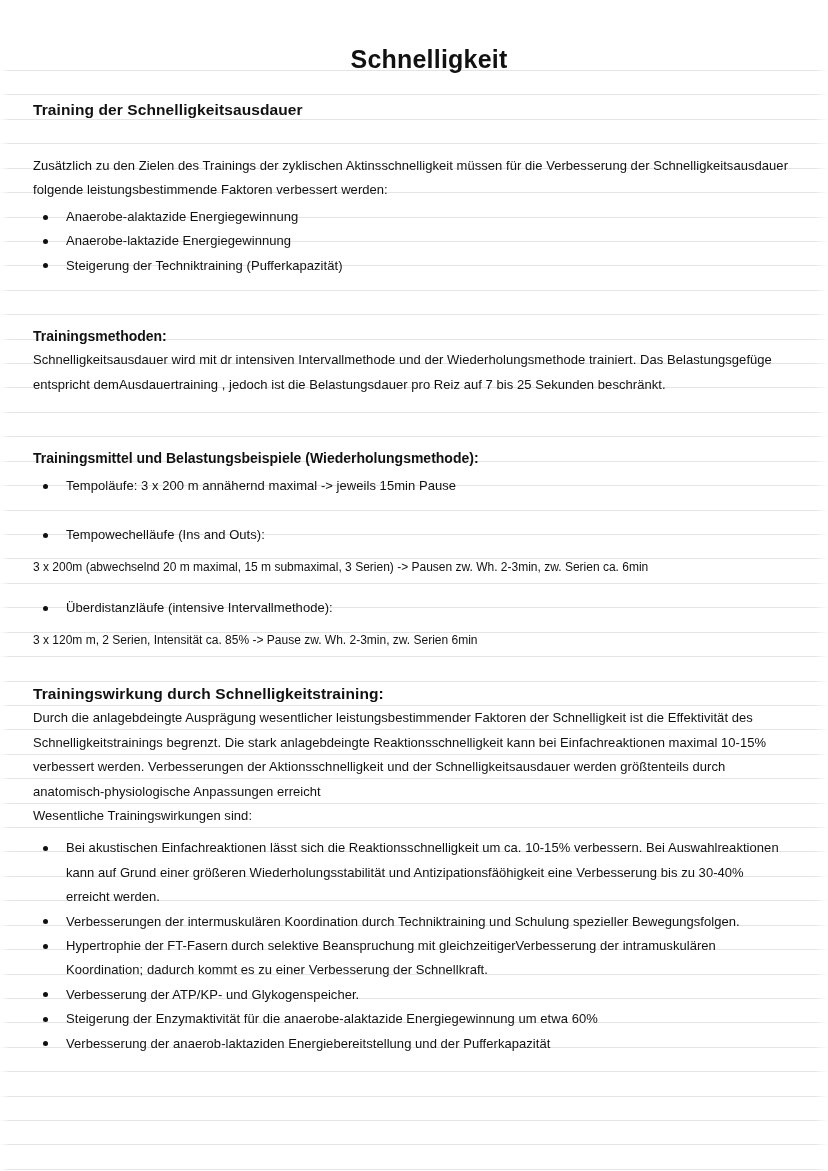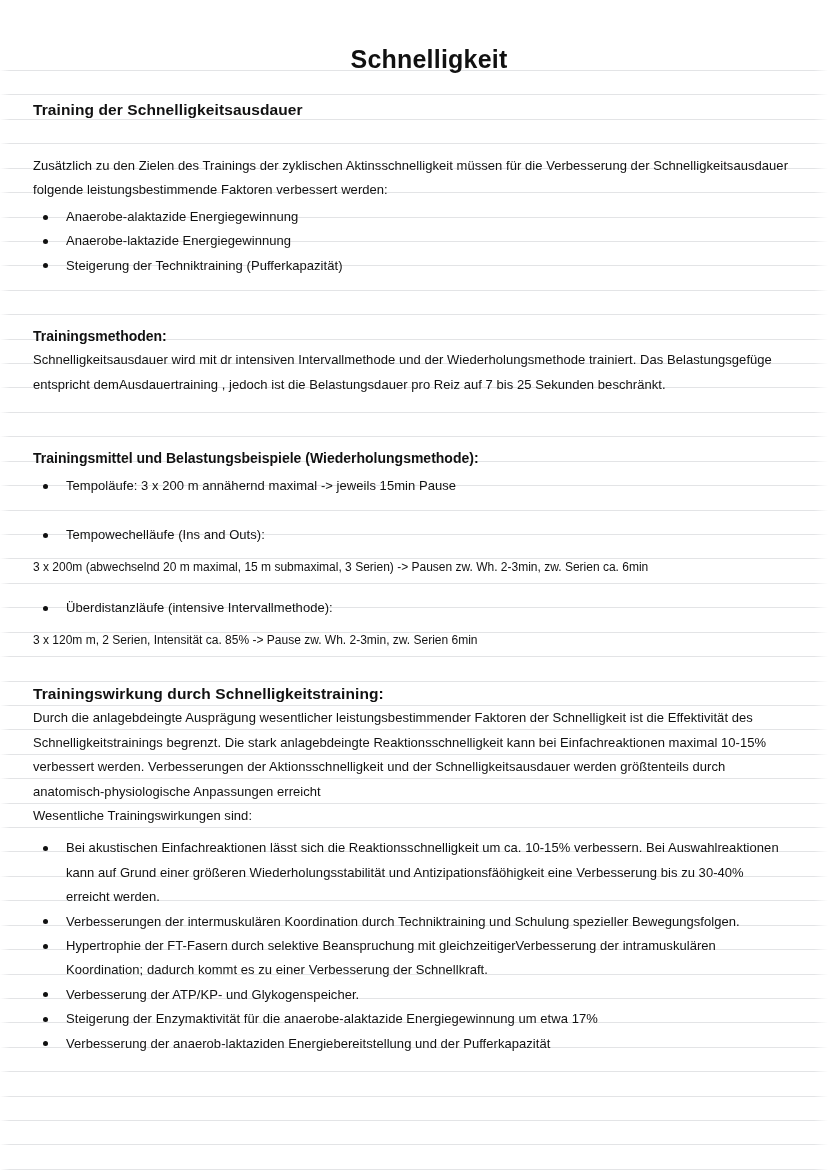--- a/index.html
+++ b/index.html
@@ -266,21 +266,21 @@
         <li>
           <span class="dot"></span>
           <span>Hypertrophie der FT-Fasern durch selektive Beanspruchung mit gleichzeitigerVerbesserung der intramuskulären Koordination; dadurch kommt es zu einer Verbesserung der Schnellkraft.</span>
         </li>
         <li>
           <span class="dot"></span>
           <span>Verbesserung der ATP/KP- und Glykogenspeicher.</span>
         </li>
         <li>
           <span class="dot"></span>
-          <span>Steigerung der Enzymaktivität für die anaerobe-alaktazide Energiegewinnung um etwa 17%</span>
+          <span>Steigerung der Enzymaktivität für die anaerobe-alaktazide Energiegewinnung um etwa 60%</span>
         </li>
         <li>
           <span class="dot"></span>
           <span>Verbesserung der anaerob-laktaziden Energiebereitstellung und der Pufferkapazität</span>
         </li>
       </ul>
     </div>
 
   </div>
 </div>

